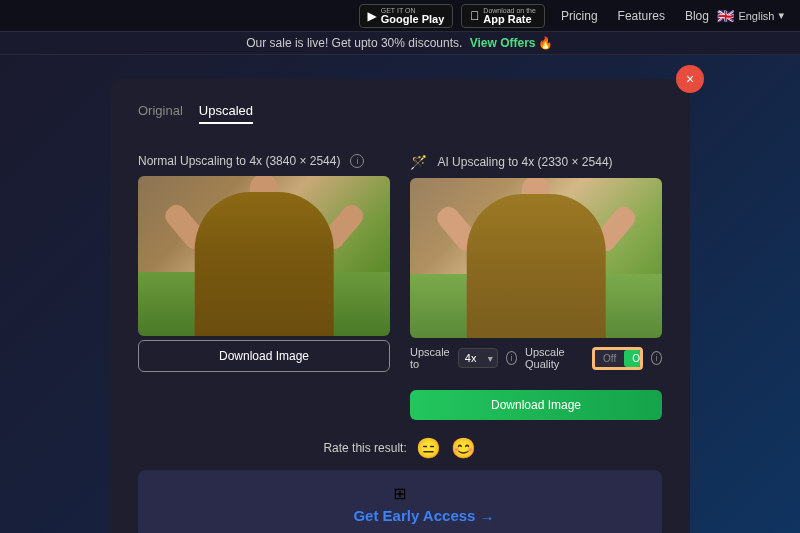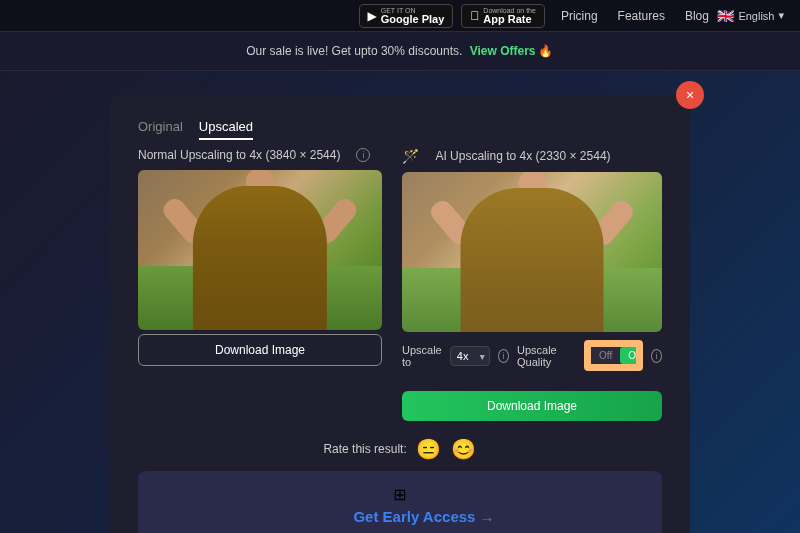--- a/index.html
+++ b/index.html
@@ -76,21 +76,21 @@
     }
     .flag {
       font-size: 14px;
     }
 
     
     .banner {
       background: #1a1a2e;
       border-bottom: 1px solid #2a2a3a;
       text-align: center;
-      padding: 12px 0;
+      padding: 4px 0;
       font-size: 12px;
       color: #ccc;
     }
     .banner a {
       color: #4ade80;
       text-decoration: none;
       font-weight: 600;
     }
 
     
@@ -118,21 +118,21 @@
       display: flex;
       align-items: center;
       justify-content: center;
       z-index: 10;
     }
 
     
     .tabs {
       display: flex;
       gap: 16px;
-      margin-bottom: 8px;
+      margin-bottom: 30px;
     }
     .tab {
       font-size: 13px;
       color: #888;
       cursor: pointer;
       padding-bottom: 4px;
       border-bottom: 2px solid transparent;
     }
     .tab.active {
       color: #fff;
@@ -147,21 +147,21 @@
       margin-bottom: 16px;
     }
 
     .compare-col {}
     .compare-label {
       font-size: 12px;
       color: #ccc;
       margin-bottom: 8px;
       display: flex;
       align-items: center;
-      gap: 16px;
+      gap: 10px;
     }
     .compare-label .ai-icon {
       font-size: 14px;
     }
     .info-icon {
       width: 14px;
       height: 14px;
       border: 1px solid #888;
       border-radius: 50%;
       font-size: 9px;
@@ -282,21 +282,21 @@
       font-size: 10px;
       pointer-events: none;
     }
 
     .toggle-group {
       display: flex;
       align-items: flex-end;
       background: #2a2a3a;
       border-radius: 4px;
       overflow: hidden;
-      border: 7px solid #fdba74;
+      border: 3px solid #fdba74;
     }
     .toggle-off {
       padding: 3px 8px;
       font-size: 10px;
       color: #888;
       cursor: pointer;
     }
     .toggle-on {
       padding: 3px 8px;
       font-size: 10px;

